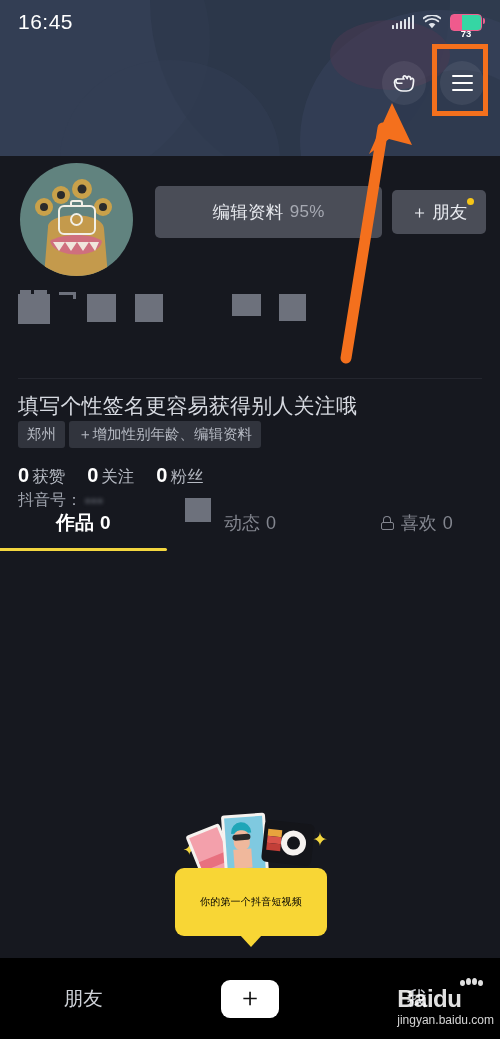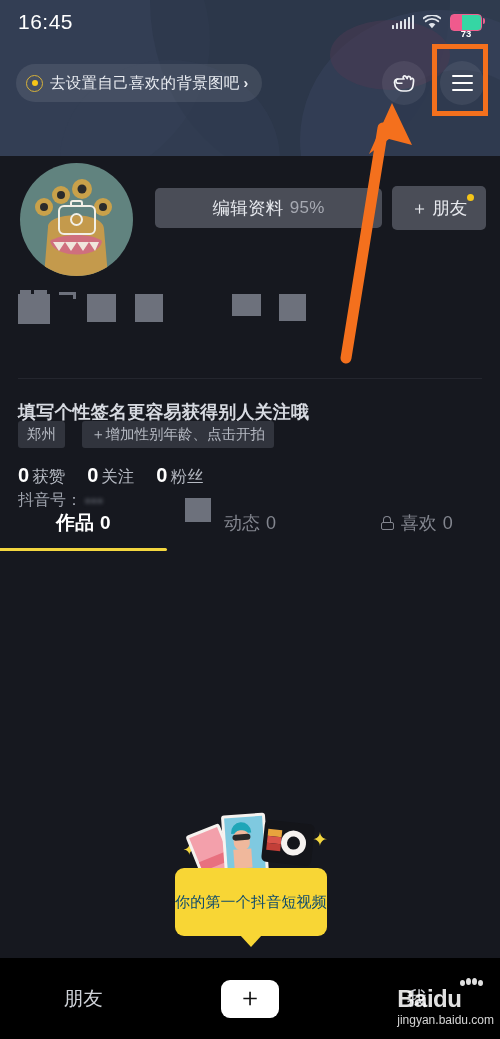--- a/index.html
+++ b/index.html
@@ -151,21 +151,21 @@
   .cam i {
     width: 13px; height: 13px; border-radius: 50%;
     border: 2.6px solid #f2efe6; box-sizing: border-box; display: block;
   }
 
   .act-row {
     position: absolute; left: 155px; top: 30px;
     display: flex; gap: 10px; align-items: center;
   }
   .btn-edit {
-    width: 227px; height: 40px; border-radius: 5px;
+    width: 227px; height: 52px; border-radius: 5px;
     background: #4a4d57;
     display: flex; align-items: center; justify-content: center;
     color: #e7e9ee; font-size: 17.5px; letter-spacing: .3px;
   }
   .btn-edit .pct { color: #a6a9b2; margin-left: 6px; font-size: 17px; }
   .btn-friend {
     position: relative;
     width: 94px; height: 44px; border-radius: 5px;
     background: #4a4d57;
     display: flex; align-items: center; justify-content: center;
@@ -207,26 +207,26 @@
     position: absolute; left: 185px; top: 342px;
     width: 26px; height: 24px; background: #6d717c;
   }
 
   .divider {
     position: absolute; left: 18px; top: 222px;
     width: 464px; height: 1px; background: #24262e;
   }
 
   .sign {
-    position: absolute; left: 18px; top: 244px;
-    color: #d7dae1; font-size: 18px; letter-spacing: .2px; font-weight: bold;
+    position: absolute; left: 18px; top: 236px;
+    color: #d7dae1; font-size: 21px; letter-spacing: .2px;
   }
   .tag-row {
     position: absolute; left: 18px; top: 265px;
-    display: flex; gap: 17px; align-items: flex-end;
+    display: flex; gap: 4px; align-items: flex-end;
   }
   .tag {
     height: 27px; border-radius: 3px;
     background: #31343d;
     display: flex; align-items: center; padding: 0 9px;
     color: #b6bac3; font-size: 14.5px; white-space: nowrap;
   }
   .tag.plus { color: #b6bac3; }
 
   .stats {
@@ -324,21 +324,21 @@
   .sp2 { left: 131px; top: 22px; font-size: 19px; }
 
   .cta-box {
     position: absolute; left: 0; top: 60px;
     width: 152px; height: 68px;
     background: #f8d635; border-radius: 9px;
     display: flex; flex-direction: column;
     align-items: center; justify-content: center; gap: 3px;
   }
   .cta-title { color: #18191d; font-size: 17px; font-weight: bold; letter-spacing: .5px; }
-  .cta-sub { color: #0c4a6e; font-size: 15px; letter-spacing: .2px; }
+  .cta-sub { color: #000000; font-size: 10px; letter-spacing: .2px; }
   .cta-tip {
     position: absolute; left: 50%; top: 127px;
     transform: translateX(-50%);
     width: 0; height: 0;
     border-left: 11px solid transparent;
     border-right: 11px solid transparent;
     border-top: 12px solid #f8d635;
   }
 
   
@@ -430,27 +430,20 @@
           <path d="M0.6 3.2 A13 13 0 0 1 17.4 3.2" stroke="#dfe3ea" stroke-width="1.8" fill="none" stroke-linecap="round"></path>
         </svg>
       </div>
       <div class="battery">
         <span>73</span>
       </div>
     </div>
   </div>
 
   <div class="banner-row">
-    <div class="bg-chip">
-      <div class="chip-dot">
-          <i></i>
-        </div>
-      <div class="chip-text">去设置自己喜欢的背景图吧</div>
-      <div class="chip-arrow">›</div>
-    </div>
     <div class="banner-actions">
       <div class="circ-btn">
         <svg width="26" height="24" viewBox="0 0 26 24">
           <path d="M3.5 11.5 C3.5 9.2 5.4 8 7.4 8 L13 8 C12 7 11.8 5.6 12.9 5 C13.9 4.5 14.8 5.1 15.3 6 L16.2 7.6
                    C16 6.4 16.7 5.3 17.8 5.3 C18.9 5.3 19.5 6.2 19.6 7.2 L19.7 8.4
                    C20 7.6 20.9 7.1 21.7 7.5 C22.5 7.9 22.7 8.8 22.6 9.7 L22.2 13.5
                    C21.8 17.5 19.2 20 15.5 20 L12 20 C8 20 5.8 18 4.3 15.4 Z" fill="none" stroke="#f2f3f6" stroke-width="1.7" stroke-linejoin="round"></path>
           <path d="M7.4 8 C6 8 5 9 5 10.2 C5 11.4 6 12.2 7.4 12.2 L11.5 12.2" fill="none" stroke="#f2f3f6" stroke-width="1.6"></path>
         </svg>
       </div>
@@ -513,21 +506,21 @@
       <span class="id-blur">•••</span>
     </div>
     <span class="id-blk"></span>
 
     <div class="divider"></div>
 
     <div class="sign">填写个性签名更容易获得别人关注哦</div>
 
     <div class="tag-row">
       <div class="tag">郑州</div>
-      <div class="tag plus">＋增加性别年龄、点击开拍</div>
+      <div class="tag plus">＋增加性别年龄、编辑资料</div>
     </div>
 
     <div class="stats">
       <div class="stat">
         <span class="num">0</span>
         <span class="lbl">获赞</span>
       </div>
       <div class="stat">
         <span class="num">0</span>
         <span class="lbl">关注</span>

